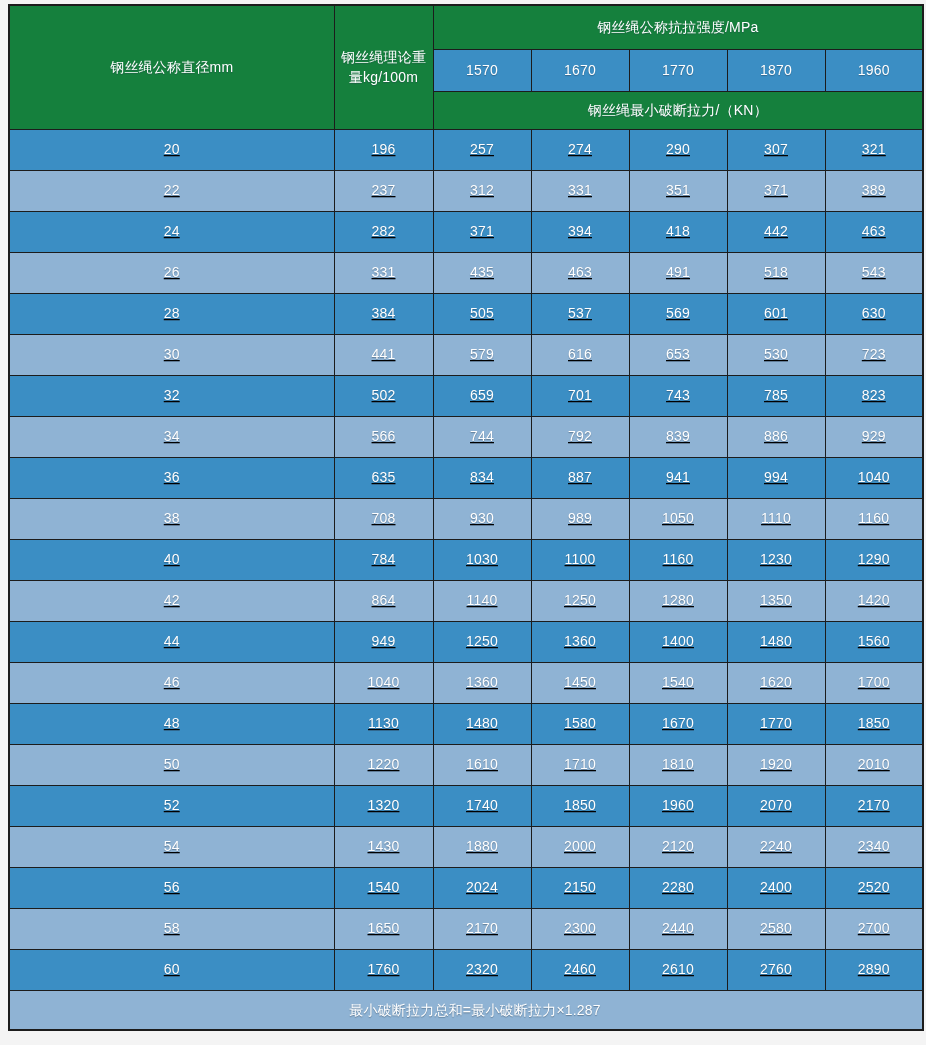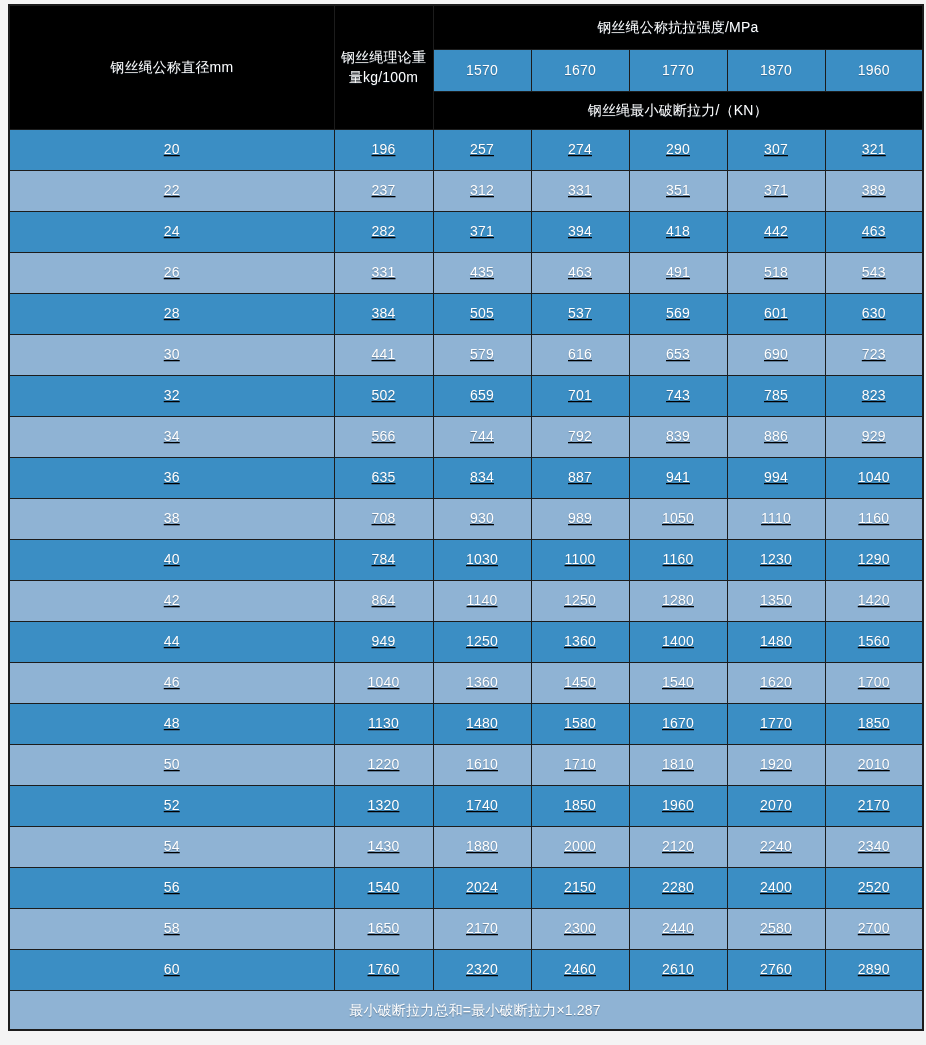--- a/index.html
+++ b/index.html
@@ -32,21 +32,21 @@
     font-size: 14px;
     text-align: center;
     vertical-align: middle;
     text-shadow: 0 1px 1px rgba(40,60,80,0.45);
     padding: 0 2px;
     line-height: 1.45;
     letter-spacing: 0.2px;
   }
   
   .hdr {
-    background: #000000;
+    background: #15803d;
   }
   .hdr-strength {
     background: #3b8ec4;
     margin-top: 16px;
   }
   
   tr.row-dark > td {
     background: #3b8ec4;
   }
   tr.row-light > td {
@@ -149,21 +149,21 @@
           <td>569</td>
           <td>601</td>
           <td>630</td>
         </tr>
         <tr class="row-light">
           <td>30</td>
           <td>441</td>
           <td>579</td>
           <td>616</td>
           <td>653</td>
-          <td>690</td>
+          <td>530</td>
           <td>723</td>
         </tr>
         <tr class="row-dark">
           <td>32</td>
           <td>502</td>
           <td>659</td>
           <td>701</td>
           <td>743</td>
           <td>785</td>
           <td>823</td>

